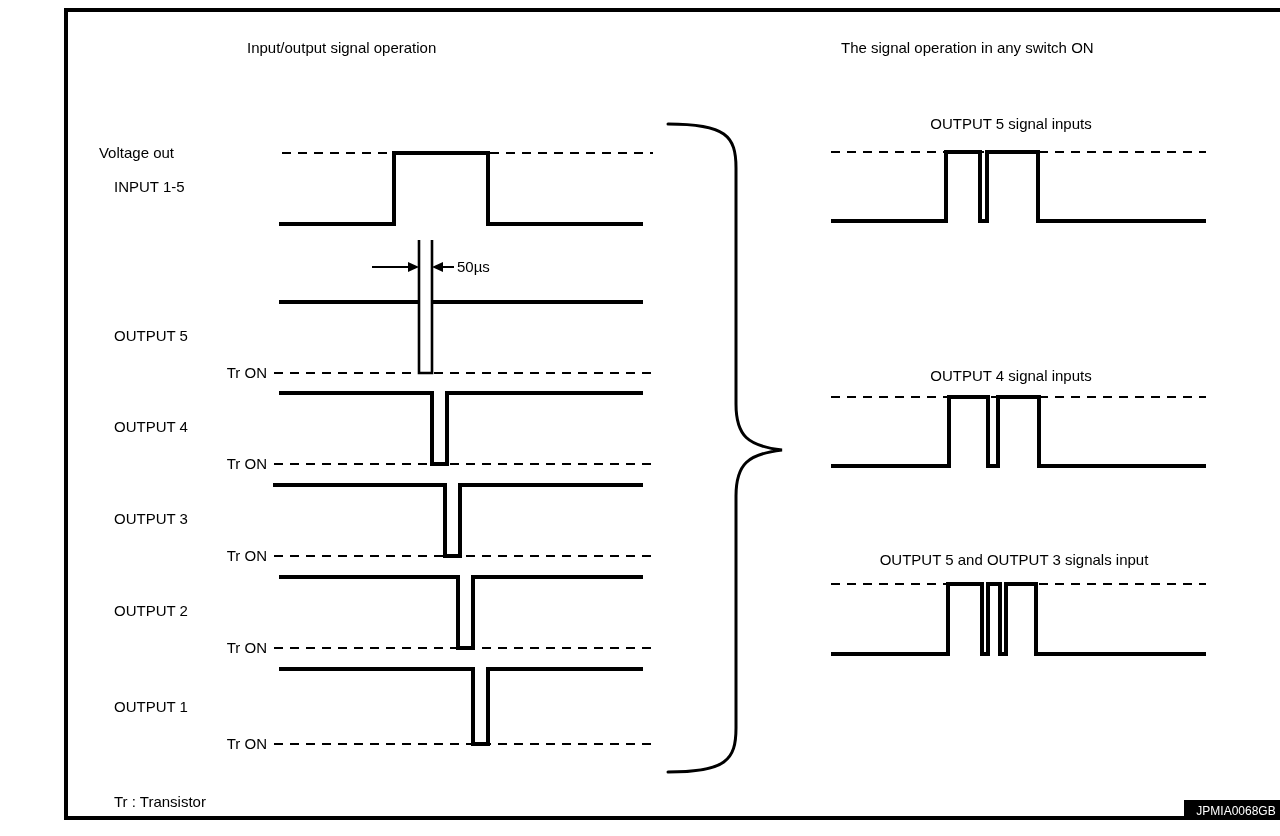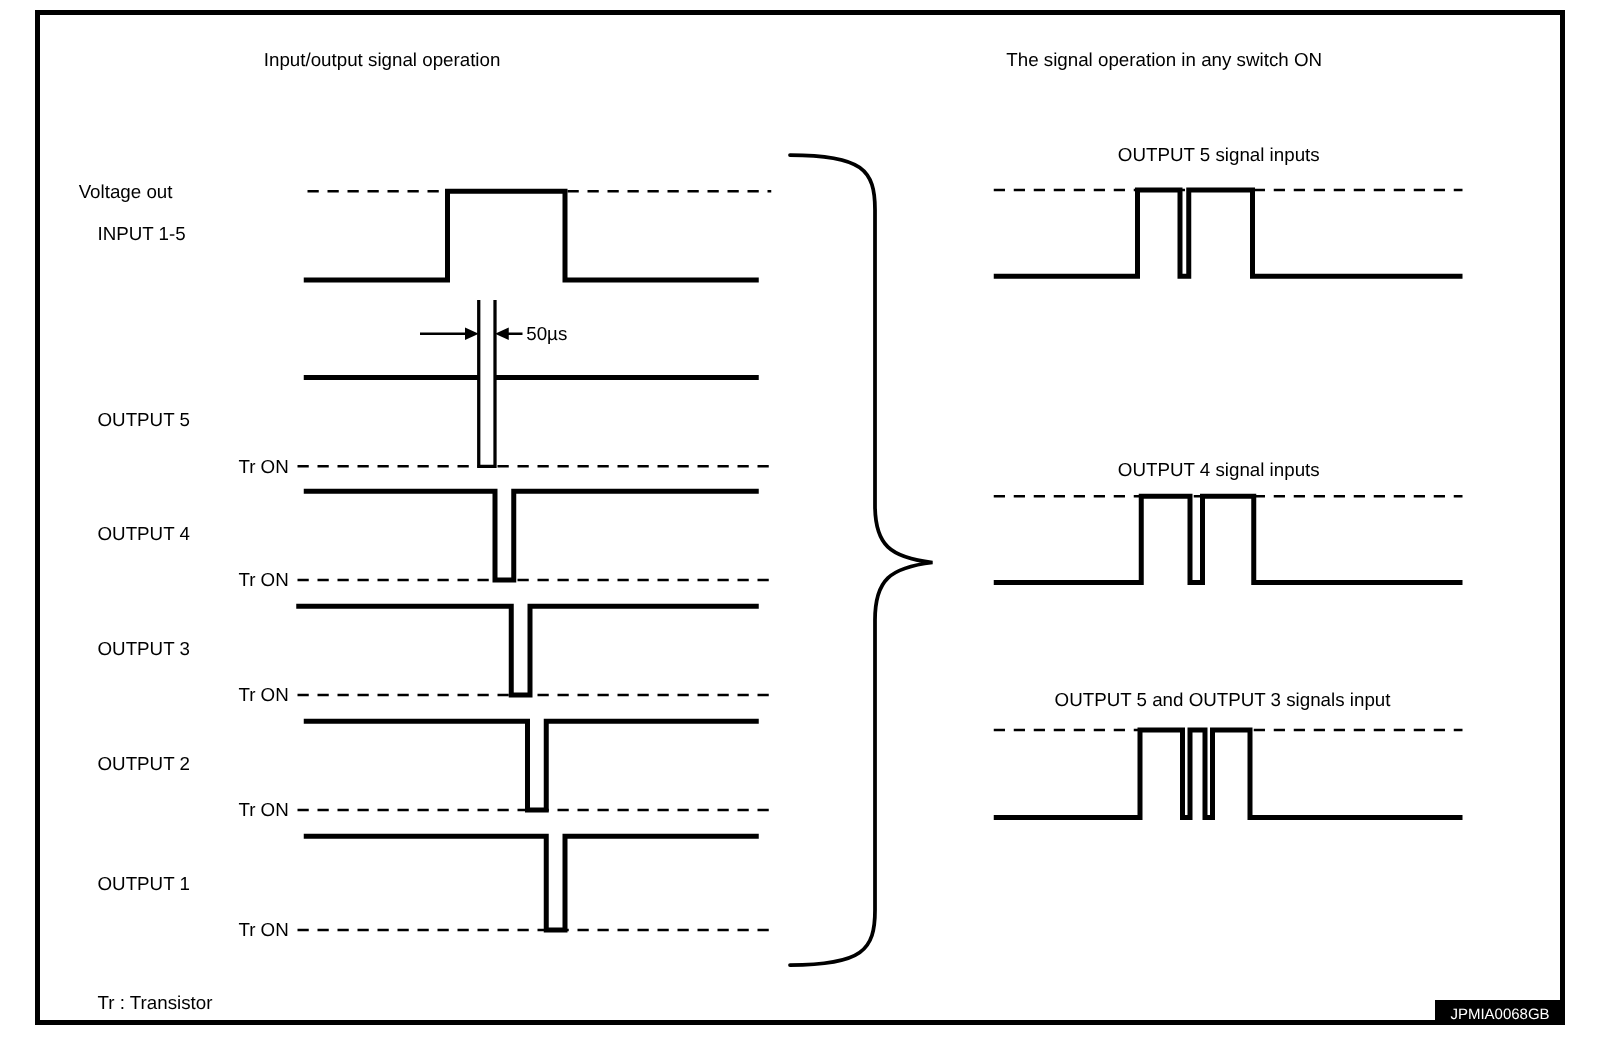--- a/index.html
+++ b/index.html
@@ -15,20 +15,21 @@
     color: #000000;
     position: relative;
     overflow: hidden;
   }
   #figure-root {
     position: absolute;
     left: 0;
     top: 0;
     width: 1185px;
     height: 836px;
+    padding-left: 36px;
   }
   svg.diagram {
     display: block;
     width: 1280px;
     height: 836px;
   }
   text {
     font-family: "Liberation Sans", sans-serif;
     fill: #000000;
     white-space: pre;

